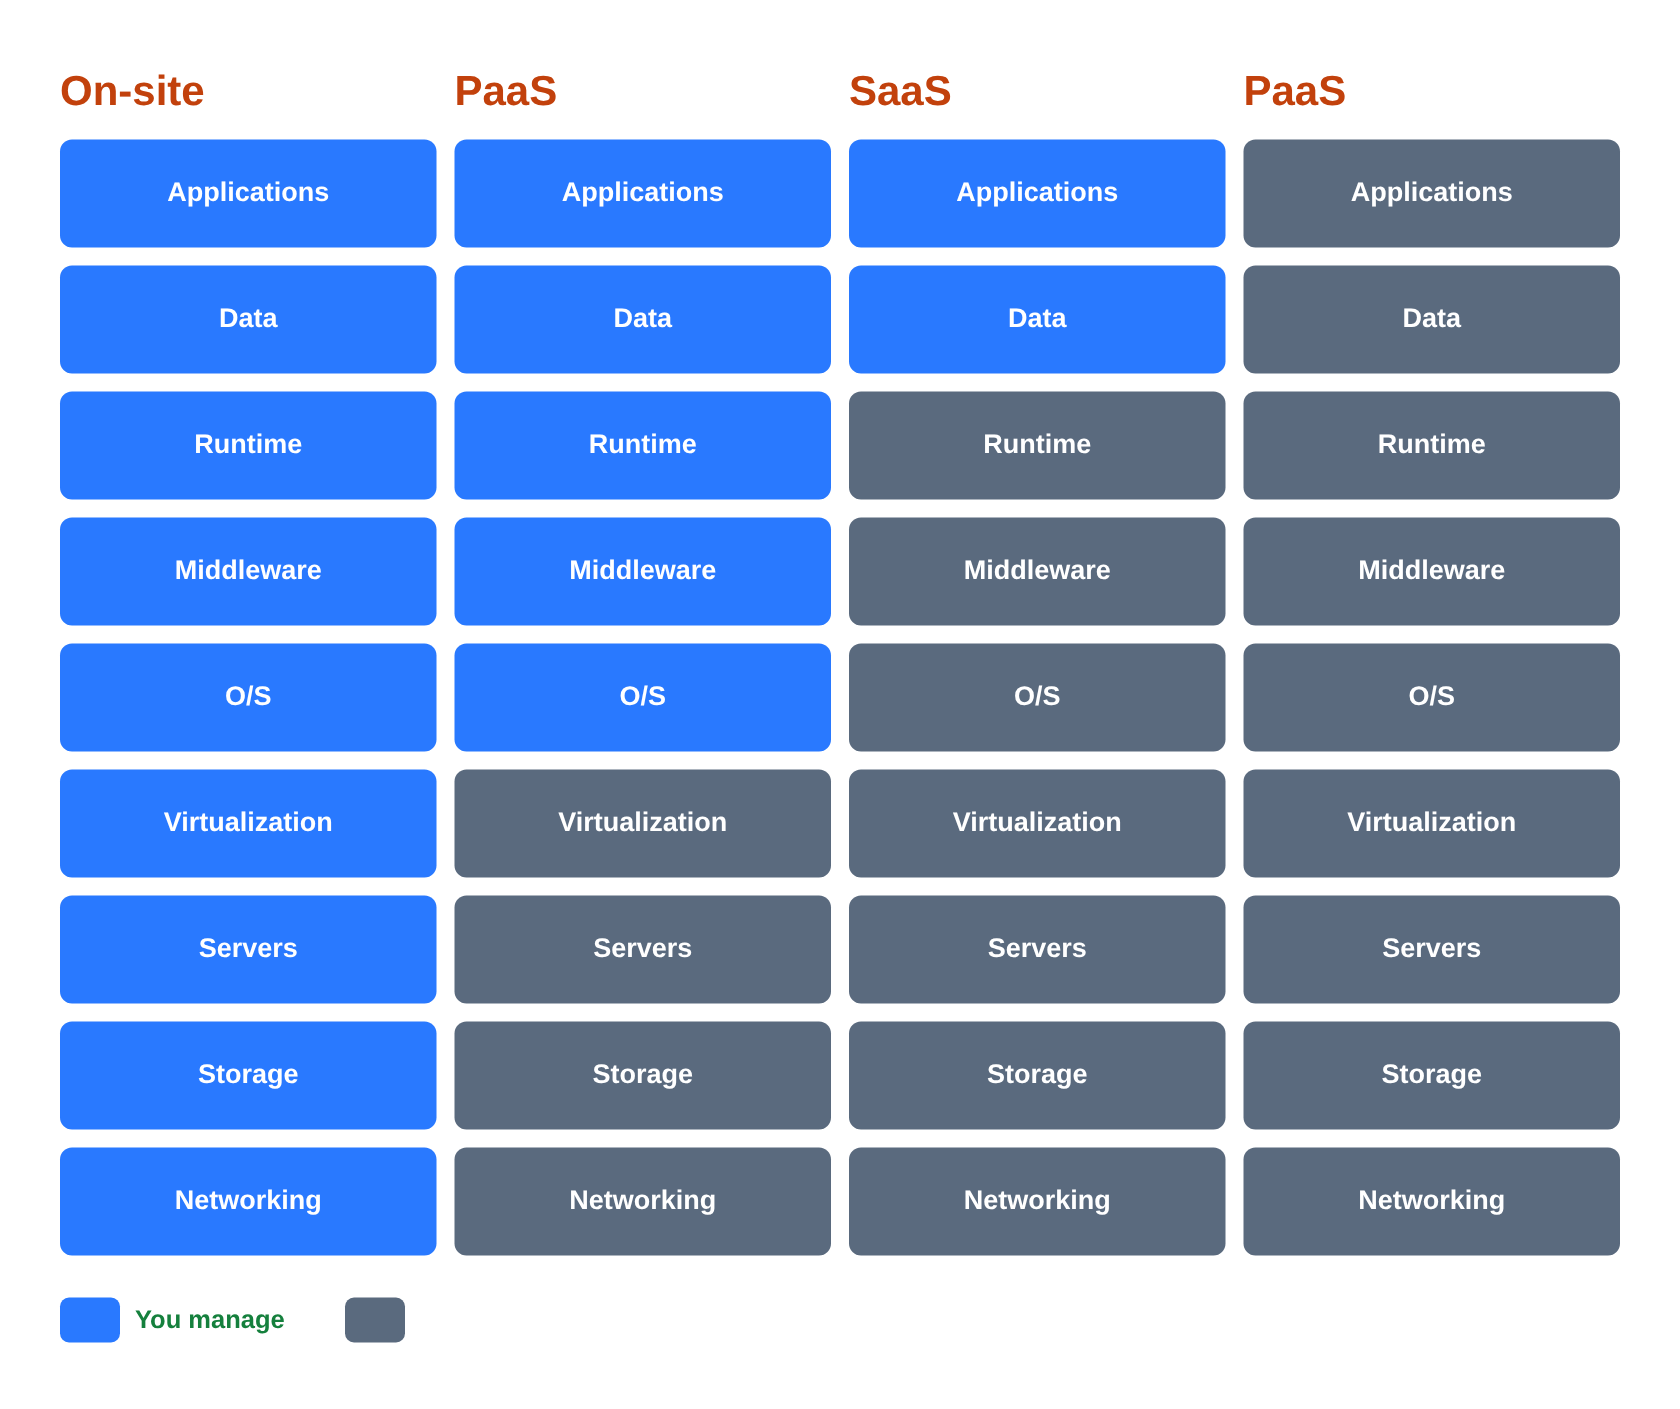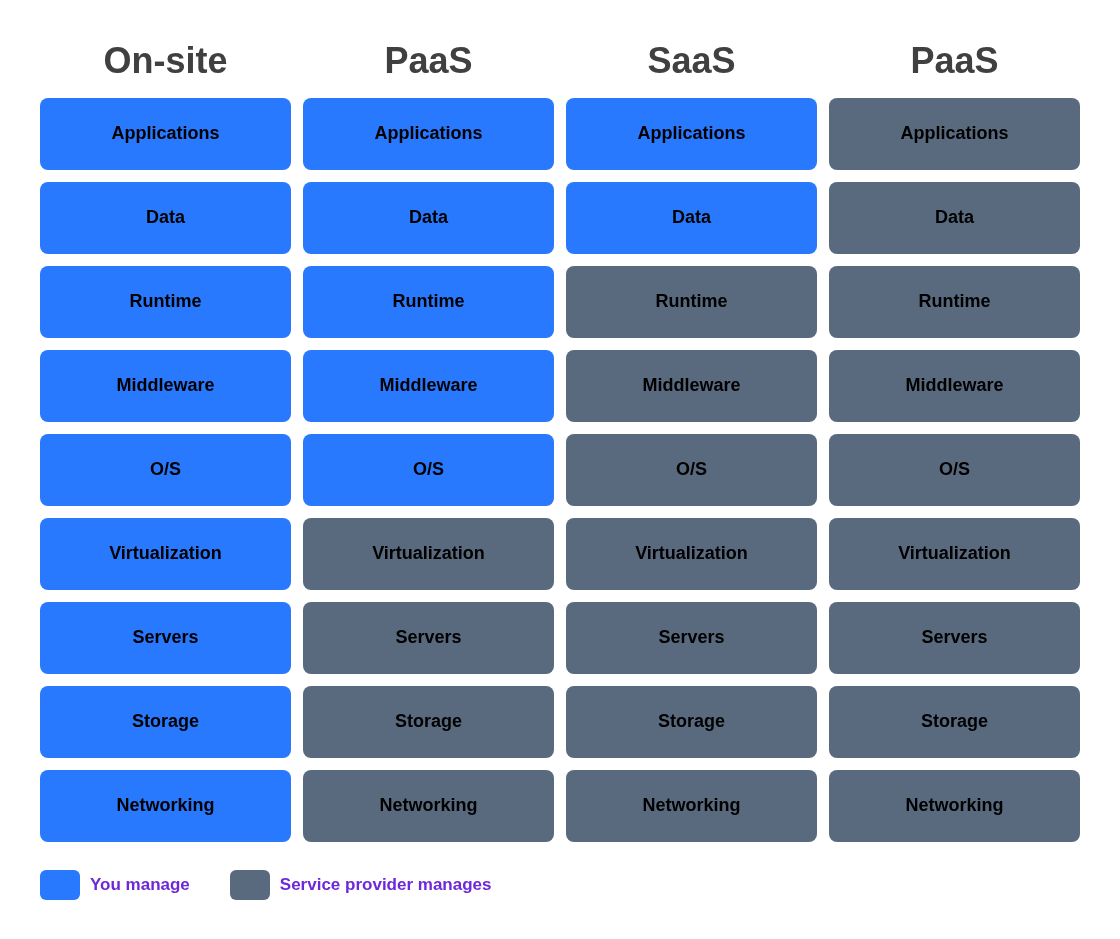--- a/index.html
+++ b/index.html
@@ -26,42 +26,42 @@
 
     .header-row {
       display: grid;
       grid-template-columns: repeat(4, 1fr);
       gap: 12px;
       margin-bottom: 16px;
       padding: 0 10px;
     }
 
     .col-header {
-      text-align: center;
-      font-size: 36px;
+      text-align: left;
+      font-size: 28px;
       font-weight: 800;
-      color: #404040;
+      color: #c2410c;
     }
 
     .grid-container {
       display: grid;
       grid-template-columns: repeat(4, 1fr);
       gap: 12px;
       padding: 0 10px;
     }
 
     .cell {
       border-radius: 8px;
       display: flex;
       align-items: center;
       justify-content: center;
       height: 72px;
       font-size: 18px;
       font-weight: 700;
-      color: #000000;
+      color: #ffffff;
       text-align: center;
     }
 
     .blue {
       background-color: #2979ff;
     }
 
     .gray {
       background-color: #5a6a7e;
     }
@@ -90,21 +90,21 @@
       background-color: #2979ff;
     }
 
     .legend-swatch.gray {
       background-color: #5a6a7e;
     }
 
     .legend-label {
       font-size: 17px;
       font-weight: 700;
-      color: #6d28d9;
+      color: #15803d;
     }
   </style>
 </head>
 <body>
 
 <div class="main-container">
   <div class="header-row">
 
   <div class="col-header">On-site</div>
       <div class="col-header">PaaS</div>
@@ -150,16 +150,15 @@
       <div class="cell gray">Networking</div>
       <div class="cell gray">Networking</div>
     </div>
   <div class="legend">
     <div class="legend-item">
       <div class="legend-swatch blue"></div>
       <span class="legend-label">You manage</span>
     </div>
     <div class="legend-item">
       <div class="legend-swatch gray"></div>
-      <span class="legend-label">Service provider manages</span>
     </div>
   </div>
 </div>
 
 </body></html>

